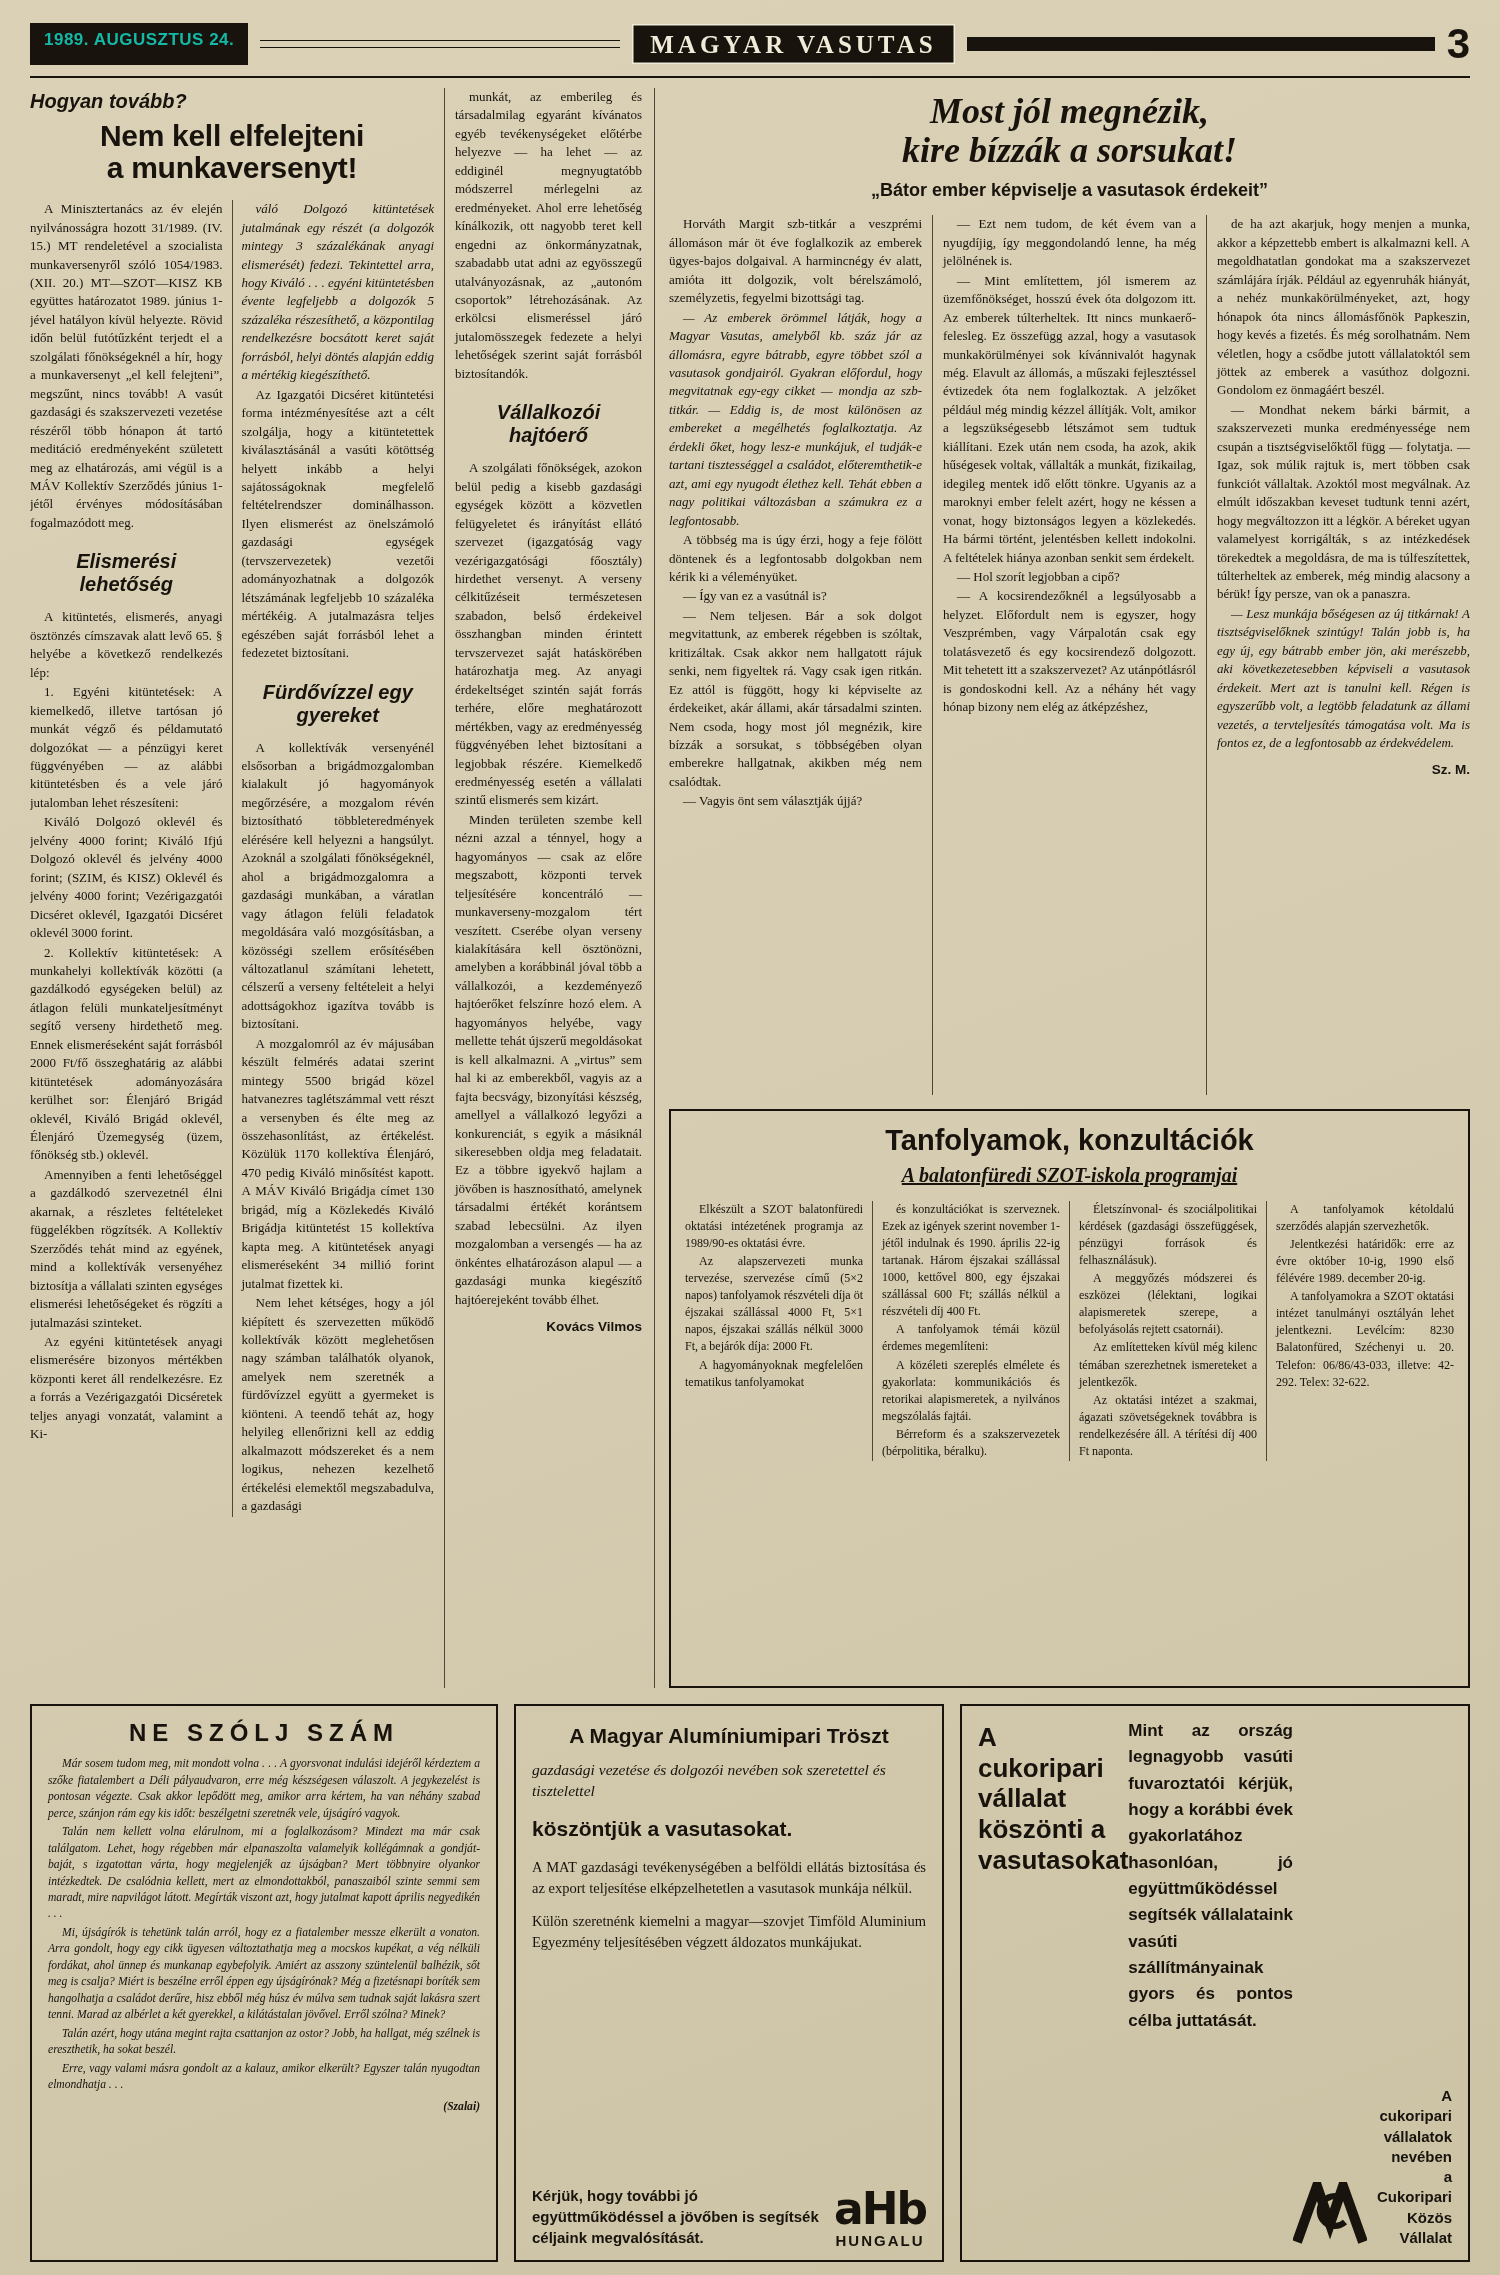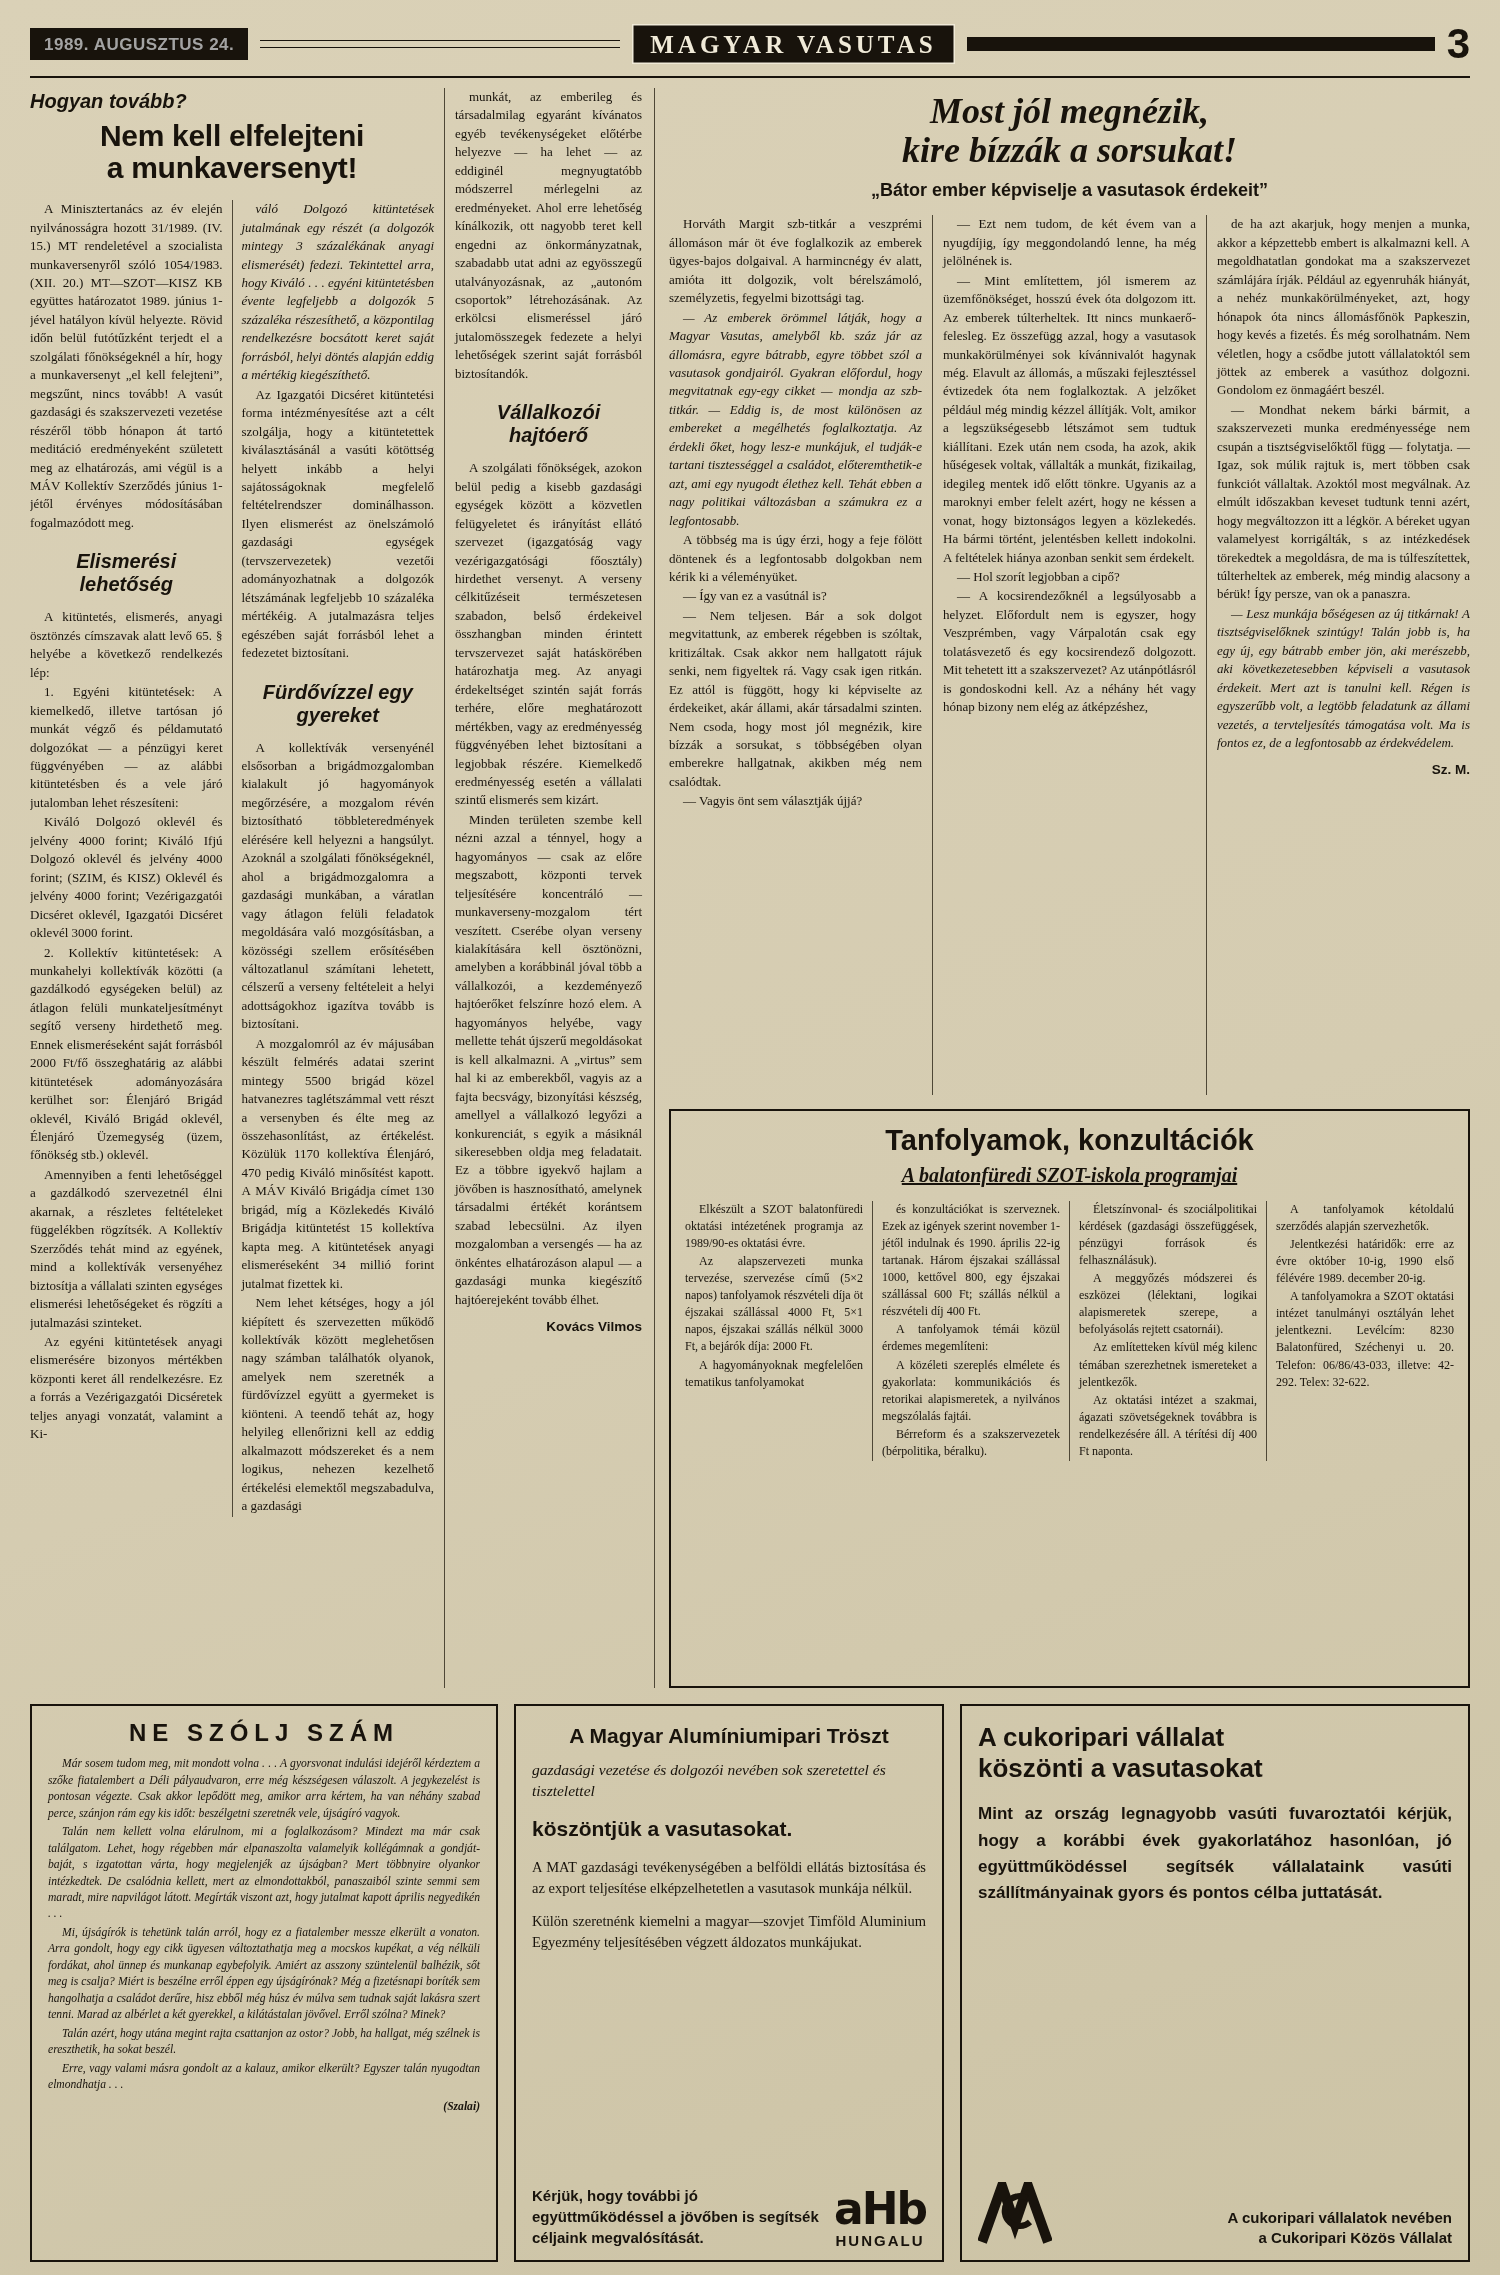--- a/index.html
+++ b/index.html
@@ -2,21 +2,21 @@
 <html lang="hu"><head>
 <meta charset="utf-8">
 <style>
   html,body{margin:0;padding:0;}
   body{width:1500px;height:2275px;background:#9a9279;}
   .page{width:1500px;height:2275px;box-sizing:border-box;background:linear-gradient(160deg,#dad1b7 0%,#d5ccb1 55%,#ccc3a5 100%);
         padding:20px 30px;overflow:hidden;color:#18130c;font-family:"Liberation Serif","DejaVu Serif",serif;}
 
   
   .hdr{display:flex;align-items:center;gap:12px;height:48px;border-bottom:2px solid #18130c;padding-bottom:8px;}
-  .date-box{background:#18130c;color:#a3a3a3;font:bold 17px/1 "Liberation Sans",sans-serif;padding:8px 14px 7px;letter-spacing:.5px;white-space:nowrap;}
+  .date-box{background:#18130c;color:#14b8a6;font:bold 17px/1 "Liberation Sans",sans-serif;padding:8px 14px 17px;letter-spacing:.5px;white-space:nowrap;}
   .hdr-rule{flex:1;height:6px;border-top:1.5px solid #18130c;border-bottom:1.5px solid #18130c;}
   .masthead{background:#18130c;color:#f0ead8;font:bold 25px/1 "Liberation Serif",serif;letter-spacing:4px;padding:8px 18px 7px;box-shadow:inset 0 0 0 1.5px #f0ead8;white-space:nowrap;}
   .hdr-bar{flex:1.3;height:14px;background:#18130c;}
   .pageno{font:bold 42px/0.9 "Liberation Sans",sans-serif;}
 
   
   .main{display:flex;height:1600px;overflow:hidden;margin-top:10px;}
   .left-art{width:612px;flex:none;min-width:0;}
   .right-wrap{flex:1;border-left:1.5px solid #4e4736;margin-left:12px;padding-left:14px;display:flex;flex-direction:column;min-width:0;}
 
@@ -60,21 +60,21 @@
   .ad2{width:430px;flex:none;display:flex;flex-direction:column;}
   .ad2 .t{font:bold 21px/1.15 "Liberation Sans",sans-serif;text-align:center;margin:6px 0 12px;}
   .ad2 .ded{font:italic 15.5px/1.35 "Liberation Serif",serif;margin:0 0 14px;}
   .ad2 .greet{font:bold 21px/1.2 "Liberation Sans",sans-serif;margin:0 0 16px;}
   .ad2 p.b1{font:14.5px/1.45 "Liberation Serif",serif;text-align:justify;margin:0 0 12px;}
   .ad2 .bottom{margin-top:auto;display:flex;align-items:flex-end;gap:12px;}
   .ad2 .kerjuk{font:bold 15px/1.4 "Liberation Sans",sans-serif;flex:1;}
   .hungalu{text-align:center;flex:none;}
   .hung-mark{font:bold 44px/0.9 "DejaVu Sans",sans-serif;letter-spacing:-2px;}
   .hung-name{font:bold 15px/1 "Liberation Sans",sans-serif;letter-spacing:2px;margin-top:4px;}
-  .ad3{flex:1;display:flex;flex-direction:column;}
+  .ad3{flex:1;display:flex;flex-direction:row;}
   .ad3 .t{font:bold 26px/1.18 "Liberation Sans",sans-serif;margin:4px 0 18px;}
   .ad3 p.body{font:bold 17px/1.55 "Liberation Sans",sans-serif;text-align:justify;margin:0 0 10px;}
   .ad3 .bottom{margin-top:auto;display:flex;align-items:flex-end;justify-content:space-between;gap:10px;}
   .ad3 .sign{font:bold 15px/1.35 "Liberation Sans",sans-serif;text-align:right;}
 </style>
 </head>
 <body>
 
 <div class="page">
 

